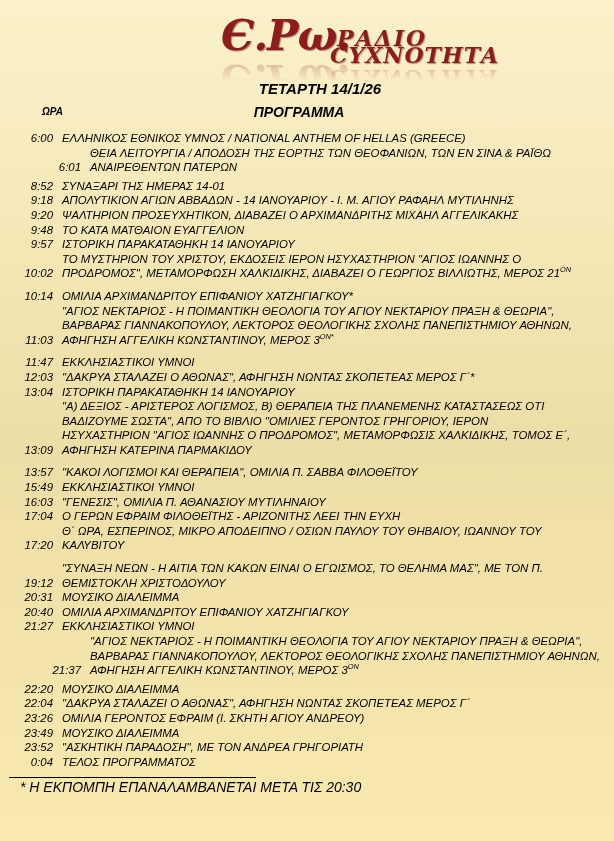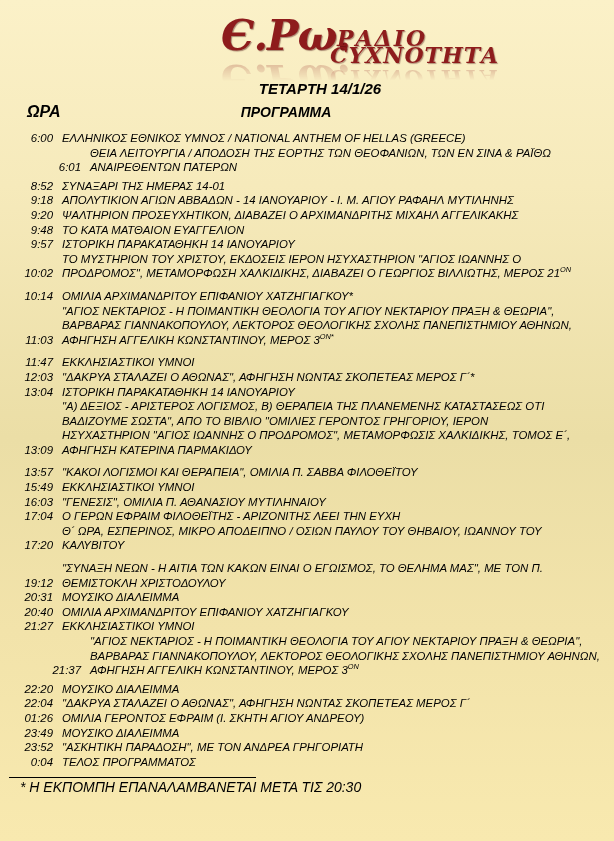--- a/index.html
+++ b/index.html
@@ -61,25 +61,25 @@
     color:var(--accent);white-space:nowrap;
     transform:scaleY(-1);opacity:.3;
     -webkit-mask-image:linear-gradient(to top,rgba(0,0,0,.8) 8%,rgba(0,0,0,0) 60%);
     mask-image:linear-gradient(to top,rgba(0,0,0,.8) 8%,rgba(0,0,0,0) 60%);
   }
   .date-line{
     position:absolute;top:80px;left:170px;width:300px;
     text-align:center;font-weight:700;font-size:15px;line-height:17px;
   }
   .col-head-time{
-    position:absolute;top:104px;left:27px;
-    font-weight:700;font-size:16px;line-height:16px;
+    position:absolute;top:104px;left:42px;
+    font-weight:700;font-size:10px;line-height:16px;
   }
   .col-head-prog{
-    position:absolute;top:104px;left:156px;width:260px;text-align:center;
+    position:absolute;top:104px;left:169px;width:260px;text-align:center;
     font-weight:700;font-size:14px;line-height:16px;
   }
   
   .schedule{position:absolute;top:131px;left:0;width:614px;}
   .row{display:flex;align-items:flex-end;font-size:11.4px;line-height:14.6px;}
   .row .time{flex:none;width:53px;padding-right:9px;text-align:right;}
   .row .text{width:516px;}
   .gap-s{margin-bottom:4px;padding-left:28px;}
   .gap-m{margin-bottom:8px;}
   sup.deg{font-size:7.4px;line-height:0;vertical-align:super;letter-spacing:0;}
@@ -203,21 +203,21 @@
   </div>
         <div class="row">
     <div class="time">22:20</div>
     <div class="text"><span class="txt">ΜΟΥΣΙΚΟ ΔΙΑΛΕΙΜΜΑ</span></div>
   </div>
         <div class="row">
     <div class="time">22:04</div>
     <div class="text"><span class="txt">"ΔΑΚΡΥΑ ΣΤΑΛΑΖΕΙ Ο ΑΘΩΝΑΣ", ΑΦΗΓΗΣΗ ΝΩΝΤΑΣ ΣΚΟΠΕΤΕΑΣ ΜΕΡΟΣ Γ´</span></div>
   </div>
         <div class="row">
-    <div class="time">01:26</div>
+    <div class="time">23:26</div>
     <div class="text"><span class="txt">ΟΜΙΛΙΑ ΓΕΡΟΝΤΟΣ ΕΦΡΑΙΜ (Ι. ΣΚΗΤΗ ΑΓΙΟΥ ΑΝΔΡΕΟΥ)</span></div>
   </div>
         <div class="row">
     <div class="time">23:49</div>
     <div class="text"><span class="txt">ΜΟΥΣΙΚΟ ΔΙΑΛΕΙΜΜΑ</span></div>
   </div>
         <div class="row">
     <div class="time">23:52</div>
     <div class="text"><span class="txt">"ΑΣΚΗΤΙΚΗ ΠΑΡΑΔΟΣΗ", ΜΕ ΤΟΝ ΑΝΔΡΕΑ ΓΡΗΓΟΡΙΑΤΗ</span></div>
   </div>

